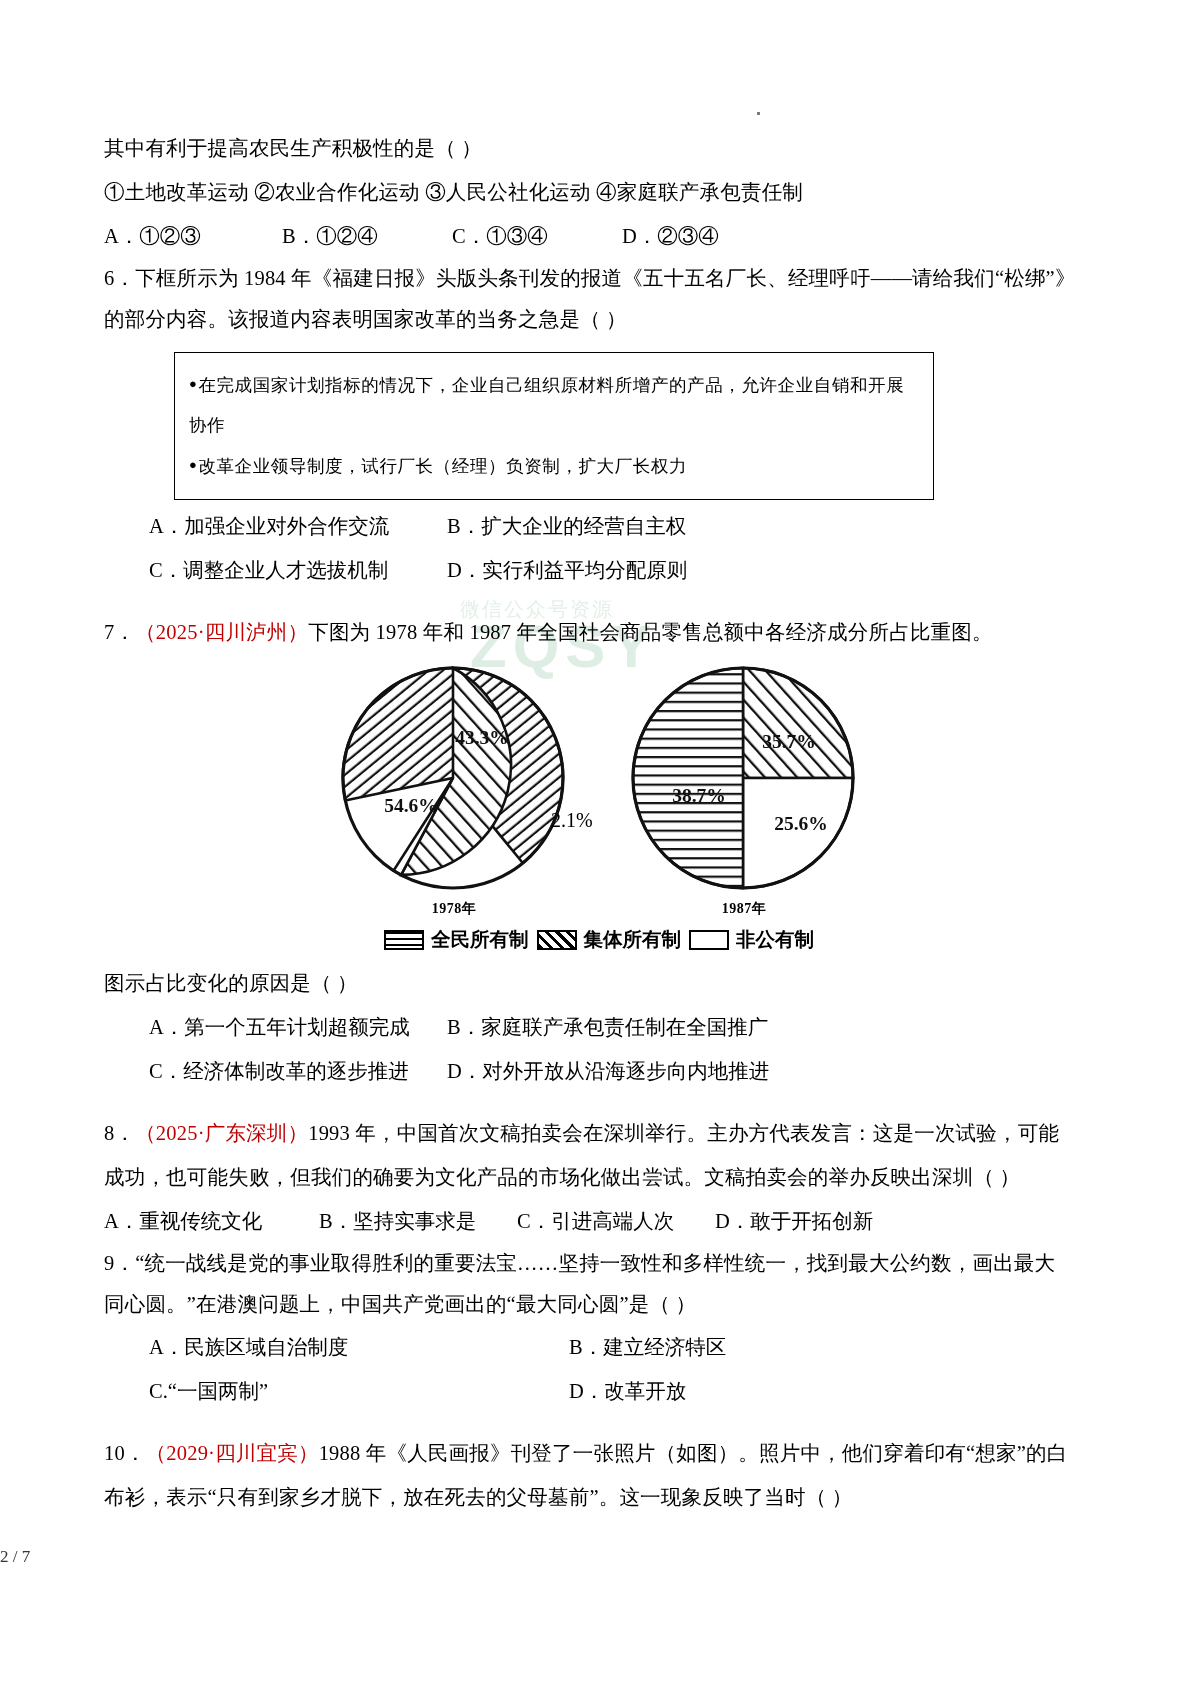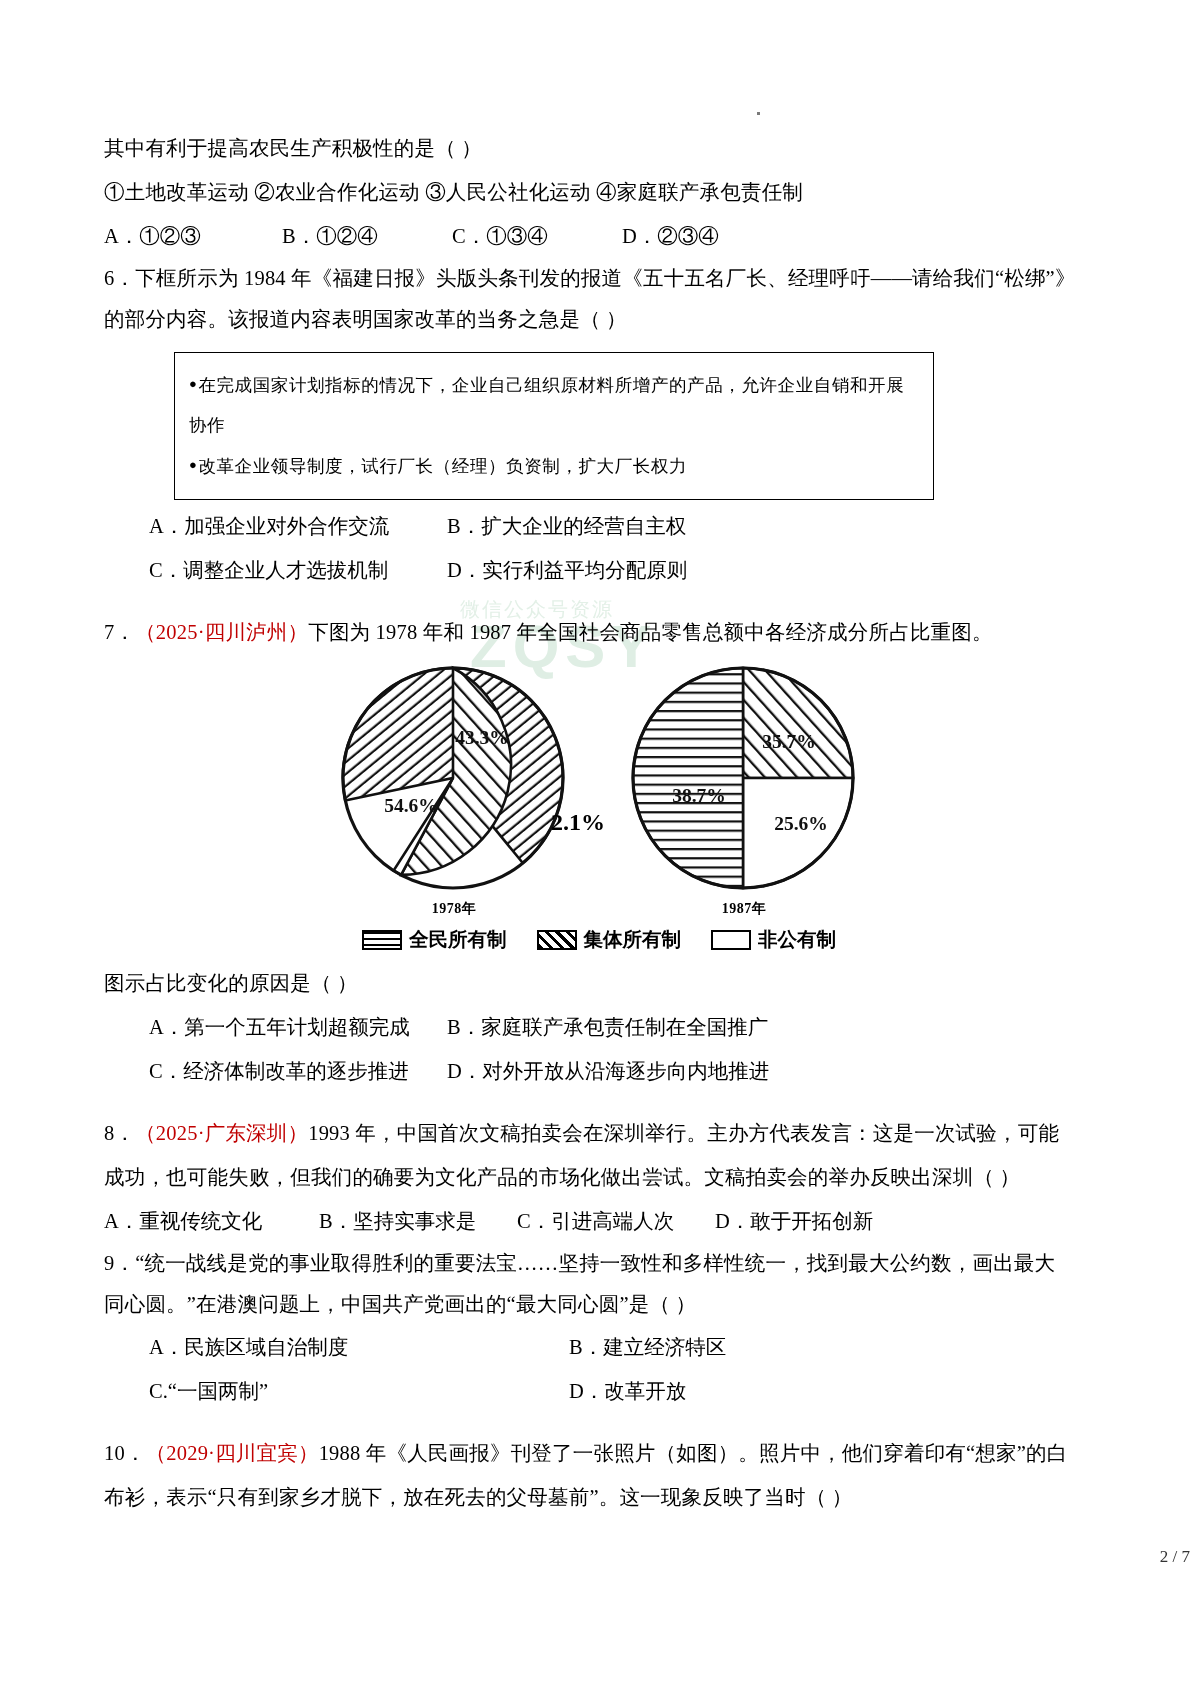--- a/index.html
+++ b/index.html
@@ -82,21 +82,21 @@
     text-align: center;
     font-weight: bold;
     font-size: 14px;
     margin-top: 4px;
     letter-spacing: 0.5px;
   }
   .legend {
     display: flex;
     justify-content: center;
     align-items: center;
-    gap: 30px;
+    gap: 8px;
     margin-top: 8px;
     font-size: 19.5px;
     font-weight: bold;
   }
   .legend-item { display: flex; align-items: center; gap: 7px; }
   .swatch {
     width: 40px; height: 20px;
     border: 2px solid #000;
     box-sizing: border-box;
     display: inline-block;
@@ -105,29 +105,29 @@
     background:
       repeating-linear-gradient(to bottom, #000 0 2.5px, #fff 2.5px 6px);
   }
   .sw-d {
     background:
       repeating-linear-gradient(45deg, #000 0 3px, #fff 3px 7.5px);
   }
   .sw-w { background: #fff; }
   .label-2p1 {
     position: absolute;
-    font-weight: bold;
-    font-size: 24px;
+    font-weight: normal;
+    font-size: 20px;
     text-align: right;
   }
   .footer {
     position: absolute;
     left: 0; right: 0;
     top: 1547px;
-    text-align: right;
+    text-align: left;
     font-size: 17px;
     color: #333;
   }
   .topdot {
     position: absolute;
     left: 757px; top: 112px;
     width: 3px; height: 3px;
     background: #7a7a7a;
   }
   .wm {

